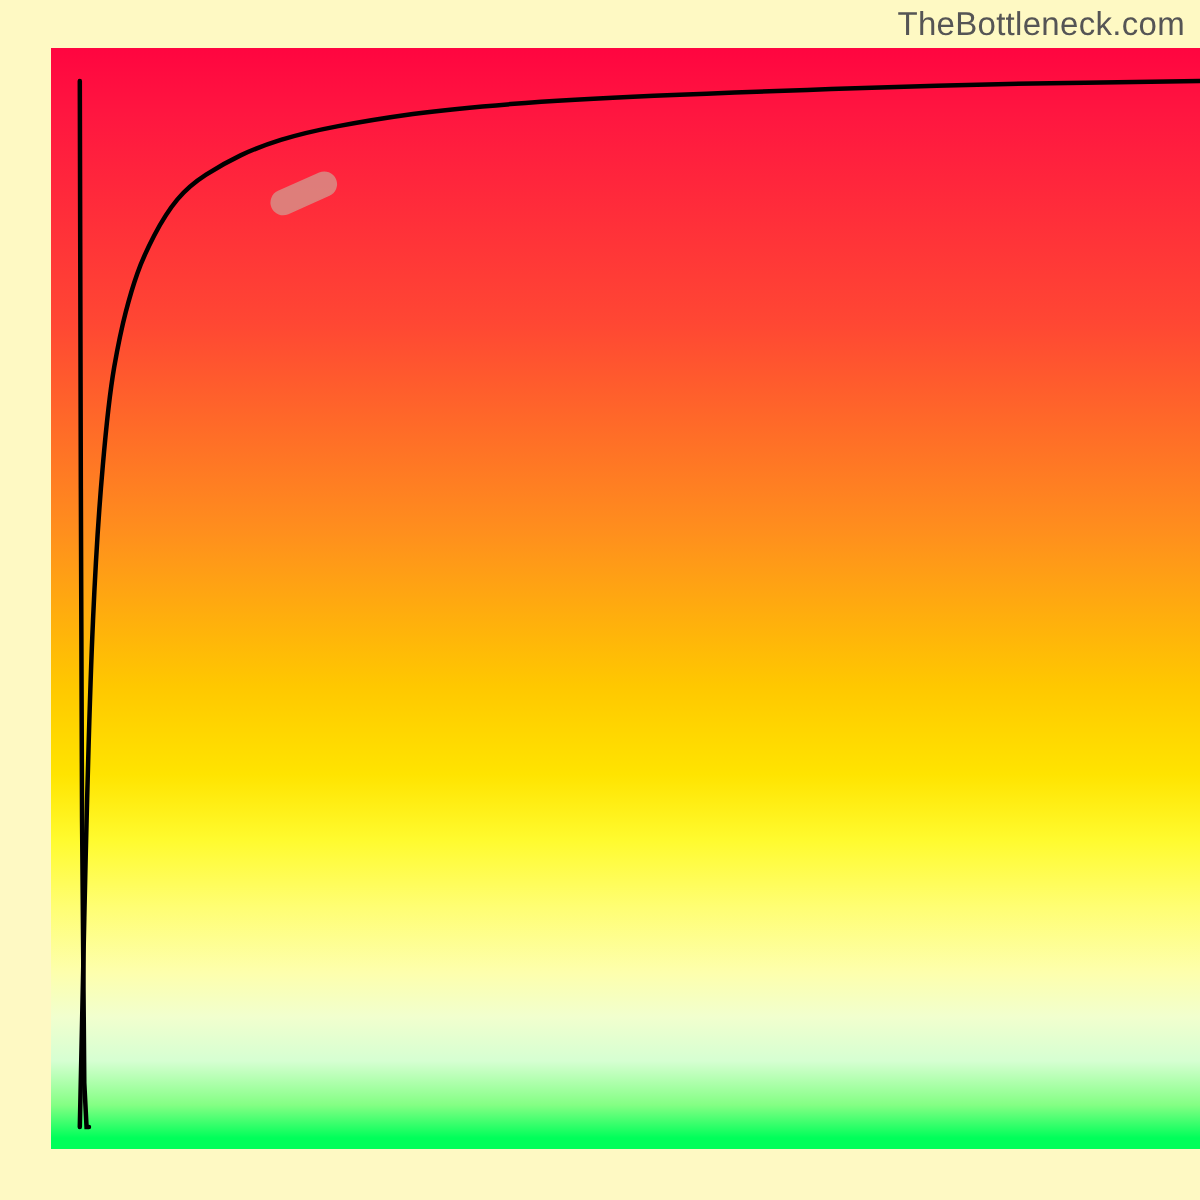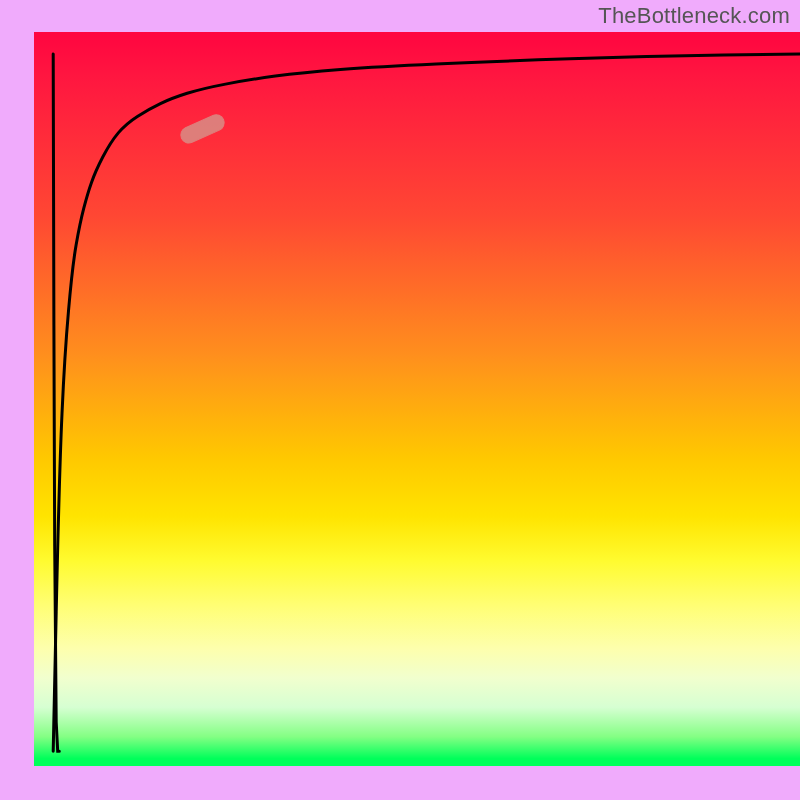--- a/index.html
+++ b/index.html
@@ -8,21 +8,21 @@
     width: 800px;
     height: 800px;
     overflow: hidden;
     background: #fff;
     font-family: Arial, Helvetica, sans-serif;
   }
   .outer {
     position: relative;
     width: 800px;
     height: 800px;
-    background: #f0abfc;
+    background: #fef9c3;
     text-decoration: underline;
   }
   .watermark {
     position: absolute;
     top: 3px;
     right: 10px;
     color: #555;
     font-size: 22px;
     font-weight: 500;
     z-index: 50;

